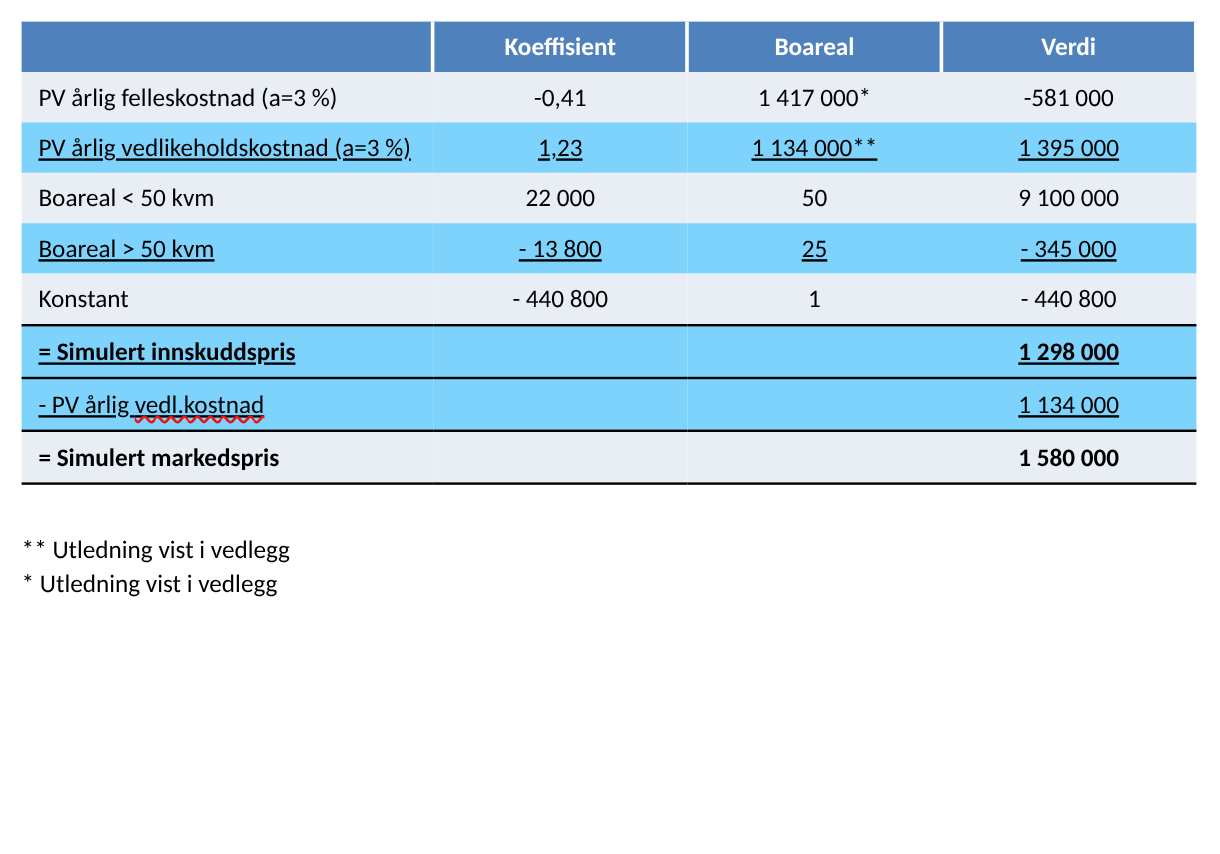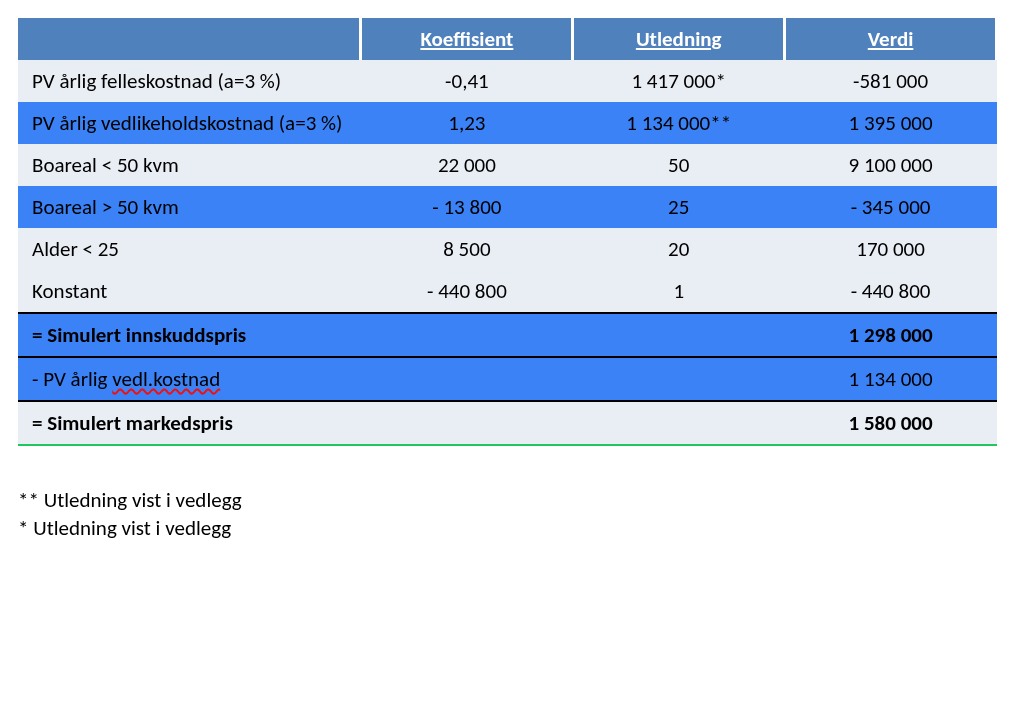--- a/index.html
+++ b/index.html
@@ -24,42 +24,42 @@
     background: #4f81bd;
     color: #fff;
     font-weight: bold;
     border-right: 3px solid #fff;
   }
   th:first-child { background: #4f81bd; }
   td:first-child {
     text-align: left;
   }
   tr.light td { background: #e9edf4; }
-  tr.dark  td { background: #3b82f6; }
+  tr.dark  td { background: #7dd3fc; text-decoration: underline; }
   tr.bold td { font-weight: bold; }
   tr.rule-above td { border-top: 2px solid #000; }
-  tr.rule-below td { border-bottom: 2px solid #22c55e; }
+  tr.rule-below td { border-bottom: 2px solid #000000; }
   .col-label { width: 340px; }
-  .col-num   { width: 210px; text-decoration: underline; }
+  .col-num   { width: 210px; }
   .spell { text-decoration: underline wavy #e11; text-decoration-skip-ink: none; }
   .footnotes {
     margin-top: 40px;
     font-size: 21px;
     line-height: 1.35;
   }
 </style>
 </head>
 <body>
 
 <table>
   <thead>
     <tr>
       <th class="col-label"></th>
       <th class="col-num">Koeffisient</th>
-      <th class="col-num">Utledning</th>
+      <th class="col-num">Boareal</th>
       <th class="col-num">Verdi</th>
     </tr>
   </thead>
   <tbody>
     <tr class="light">
       <td>PV årlig felleskostnad (a=3 %)</td>
       <td>-0,41</td>
       <td>1 417 000*</td>
       <td>-581 000</td>
     </tr>
@@ -73,26 +73,20 @@
       <td>Boareal &lt; 50 kvm</td>
       <td>22 000</td>
       <td>50</td>
       <td>9 100 000</td>
     </tr>
     <tr class="dark">
       <td>Boareal &gt; 50 kvm</td>
       <td>- 13 800</td>
       <td>25</td>
       <td>- 345 000</td>
-    </tr>
-    <tr class="light">
-      <td>Alder &lt; 25</td>
-      <td>8 500</td>
-      <td>20</td>
-      <td>170 000</td>
     </tr>
     <tr class="light">
       <td>Konstant</td>
       <td>- 440 800</td>
       <td>1</td>
       <td>- 440 800</td>
     </tr>
 
     <tr class="dark bold rule-above">
       <td>= Simulert innskuddspris</td>

